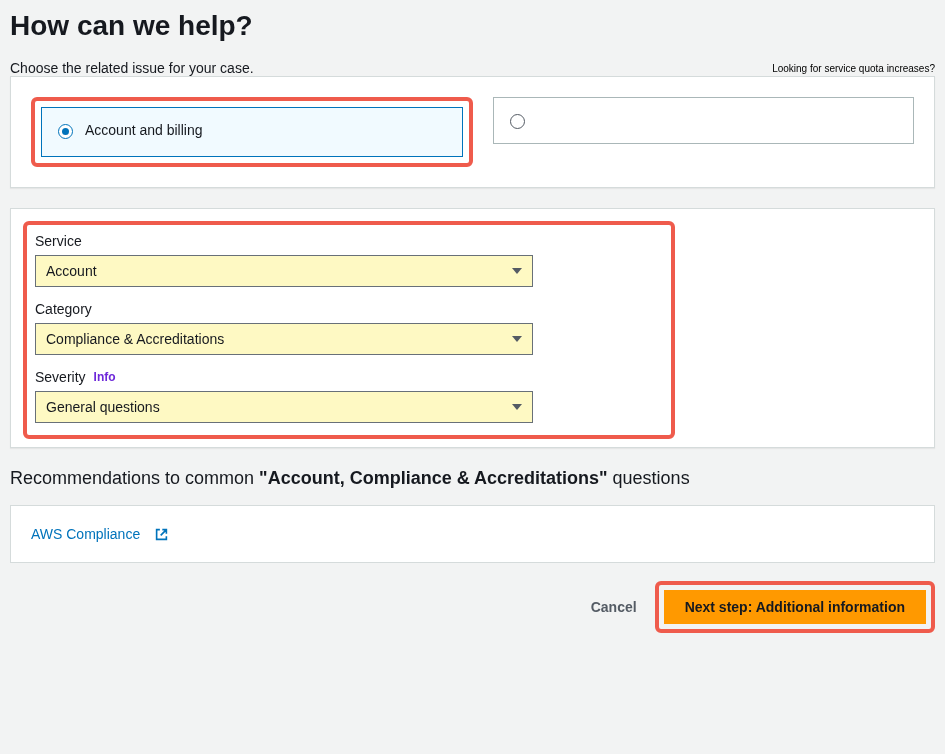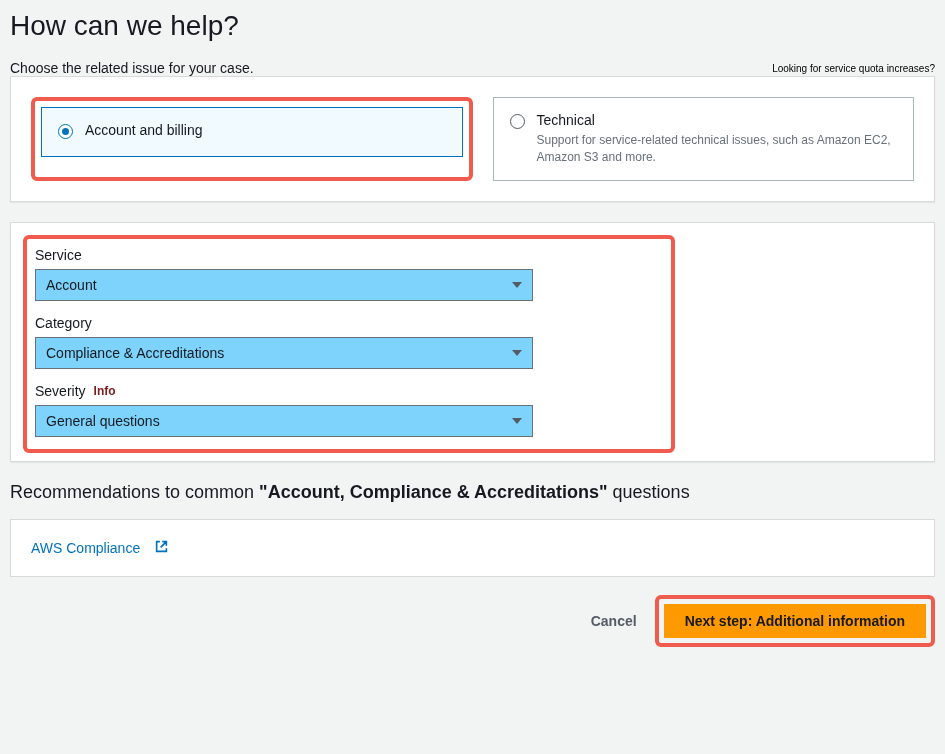--- a/index.html
+++ b/index.html
@@ -5,21 +5,21 @@
     * { box-sizing: border-box; margin: 0; padding: 0; }
     body {
       font-family: "Amazon Ember", "Helvetica Neue", Arial, sans-serif;
       background: #f2f3f3;
       color: #16191f;
       padding: 10px;
       width: 945px;
     }
     h1 {
       font-size: 28px;
-      font-weight: 400;
+      font-weight: 700;
       margin-bottom: 18px;
       color: #16191f;
     }
     .subheader-row {
       display: flex;
       justify-content: space-between;
       align-items: center;
     }
     .subheader-text {
       font-size: 14px;
@@ -109,28 +109,28 @@
     .field-group:last-child { margin-bottom: 0; }
     .field-label {
       font-size: 14px;
       color: #16191f;
       margin-bottom: 6px;
       display: flex;
       align-items: center;
       gap: 8px;
     }
     .info-link {
-      color: #7f1d1d;
+      color: #6d28d9;
       font-size: 12px;
       font-weight: 700;
       cursor: pointer;
     }
     .select-box {
       border: 1px solid #687078;
-      background: #7dd3fc;
+      background: #fef9c3;
       height: 32px;
       display: flex;
       align-items: center;
       justify-content: space-between;
       padding: 0 10px;
       font-size: 14px;
       cursor: pointer;
       width: 498px;
     }
     .select-caret {
@@ -154,20 +154,21 @@
     .rec-item {
       padding: 16px 0;
       border-bottom: 1px solid #eaeded;
       font-size: 14px;
     }
     .rec-item:last-child { border-bottom: none; }
     .rec-link {
       color: #0073bb;
       text-decoration: none;
       display: inline-flex;
+      align-items: center;
       gap: 15px;
       cursor: pointer;
     }
     .ext-icon {
       width: 13px; height: 13px;
       display: inline-block;
       position: relative;
     }
     .ext-icon svg { width: 13px; height: 13px; stroke: #0073bb; fill: none; stroke-width: 2; }
     .footer-row {
@@ -216,24 +217,20 @@
       <div class="radio-card selected">
         <div class="radio-circle checked"></div>
         <div class="radio-label-group">
           <div class="radio-title">Account and billing</div>
         </div>
       </div>
     </div>
     <div class="radio-col-right">
       <div class="radio-card">
         <div class="radio-circle"></div>
-        <div class="radio-label-group">
-          <div class="radio-title">Technical</div>
-          <div class="radio-desc">Support for service-related technical issues, such as Amazon EC2, Amazon S3 and more.</div>
-        </div>
       </div>
     </div>
   </div>
 </div>
 
 <div class="panel">
   <div class="panel2-wrap">
     <div class="fields-highlight">
 
       <div class="field-group">

